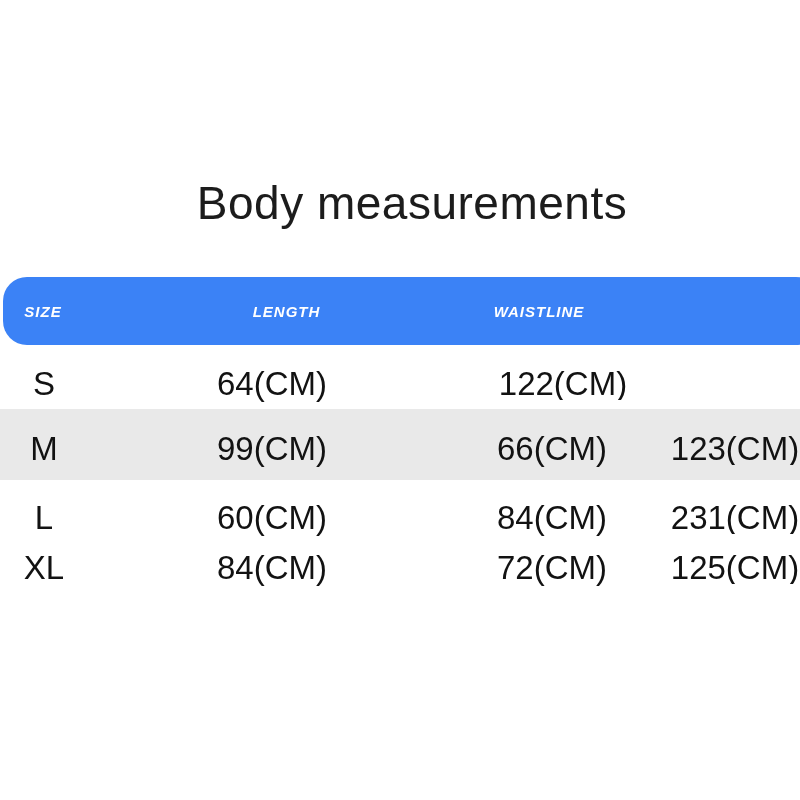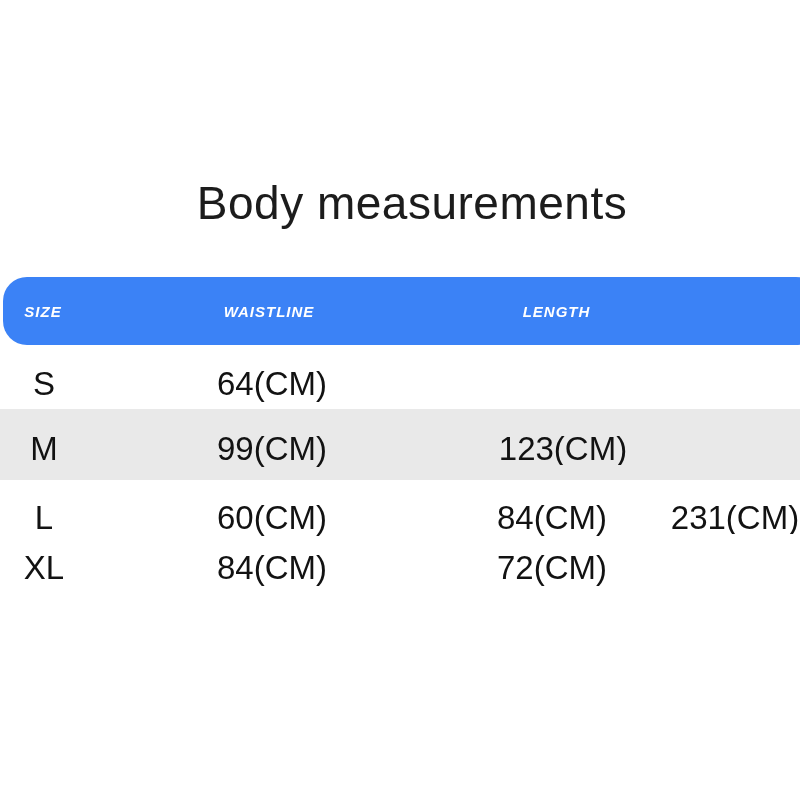--- a/index.html
+++ b/index.html
@@ -72,40 +72,43 @@
 </style>
 </head>
 <body>
 
 <div class="canvas">
 
   <h1 class="page-title">Body measurements</h1>
 
   <div class="header-bar" style="background: #3b82f6; color: rgb(255, 255, 255); font-style: italic;">
     <div class="hcell c-size">SIZE</div>
+    <div class="hcell c-length">LENGTH</div>
     <div class="hcell c-waist">WAISTLINE</div>
-    <div class="hcell c-length">LENGTH</div>
   </div>
 
   <div class="table-body">
       <div class="row">
       <div class="cell c-size">S</div>
       <div class="cell c-waist">64(CM)</div>
+      <div class="cell c-length">122(CM)</div>
     </div>
       <div class="row highlighted" style="background: rgb(233, 233, 233);">
       <div class="cell c-size">M</div>
       <div class="cell c-chest">99(CM)</div>
+      <div class="cell c-waist">66(CM)</div>
       <div class="cell c-length">123(CM)</div>
     </div>
       <div class="row">
       <div class="cell c-size">L</div>
       <div class="cell c-chest">60(CM)</div>
       <div class="cell c-waist">84(CM)</div>
       <div class="cell c-length">231(CM)</div>
     </div>
       <div class="row">
       <div class="cell c-size">XL</div>
       <div class="cell c-chest">84(CM)</div>
       <div class="cell c-waist">72(CM)</div>
+      <div class="cell c-length">125(CM)</div>
     </div>
     </div>
 
 </div>
 
 </body></html>

